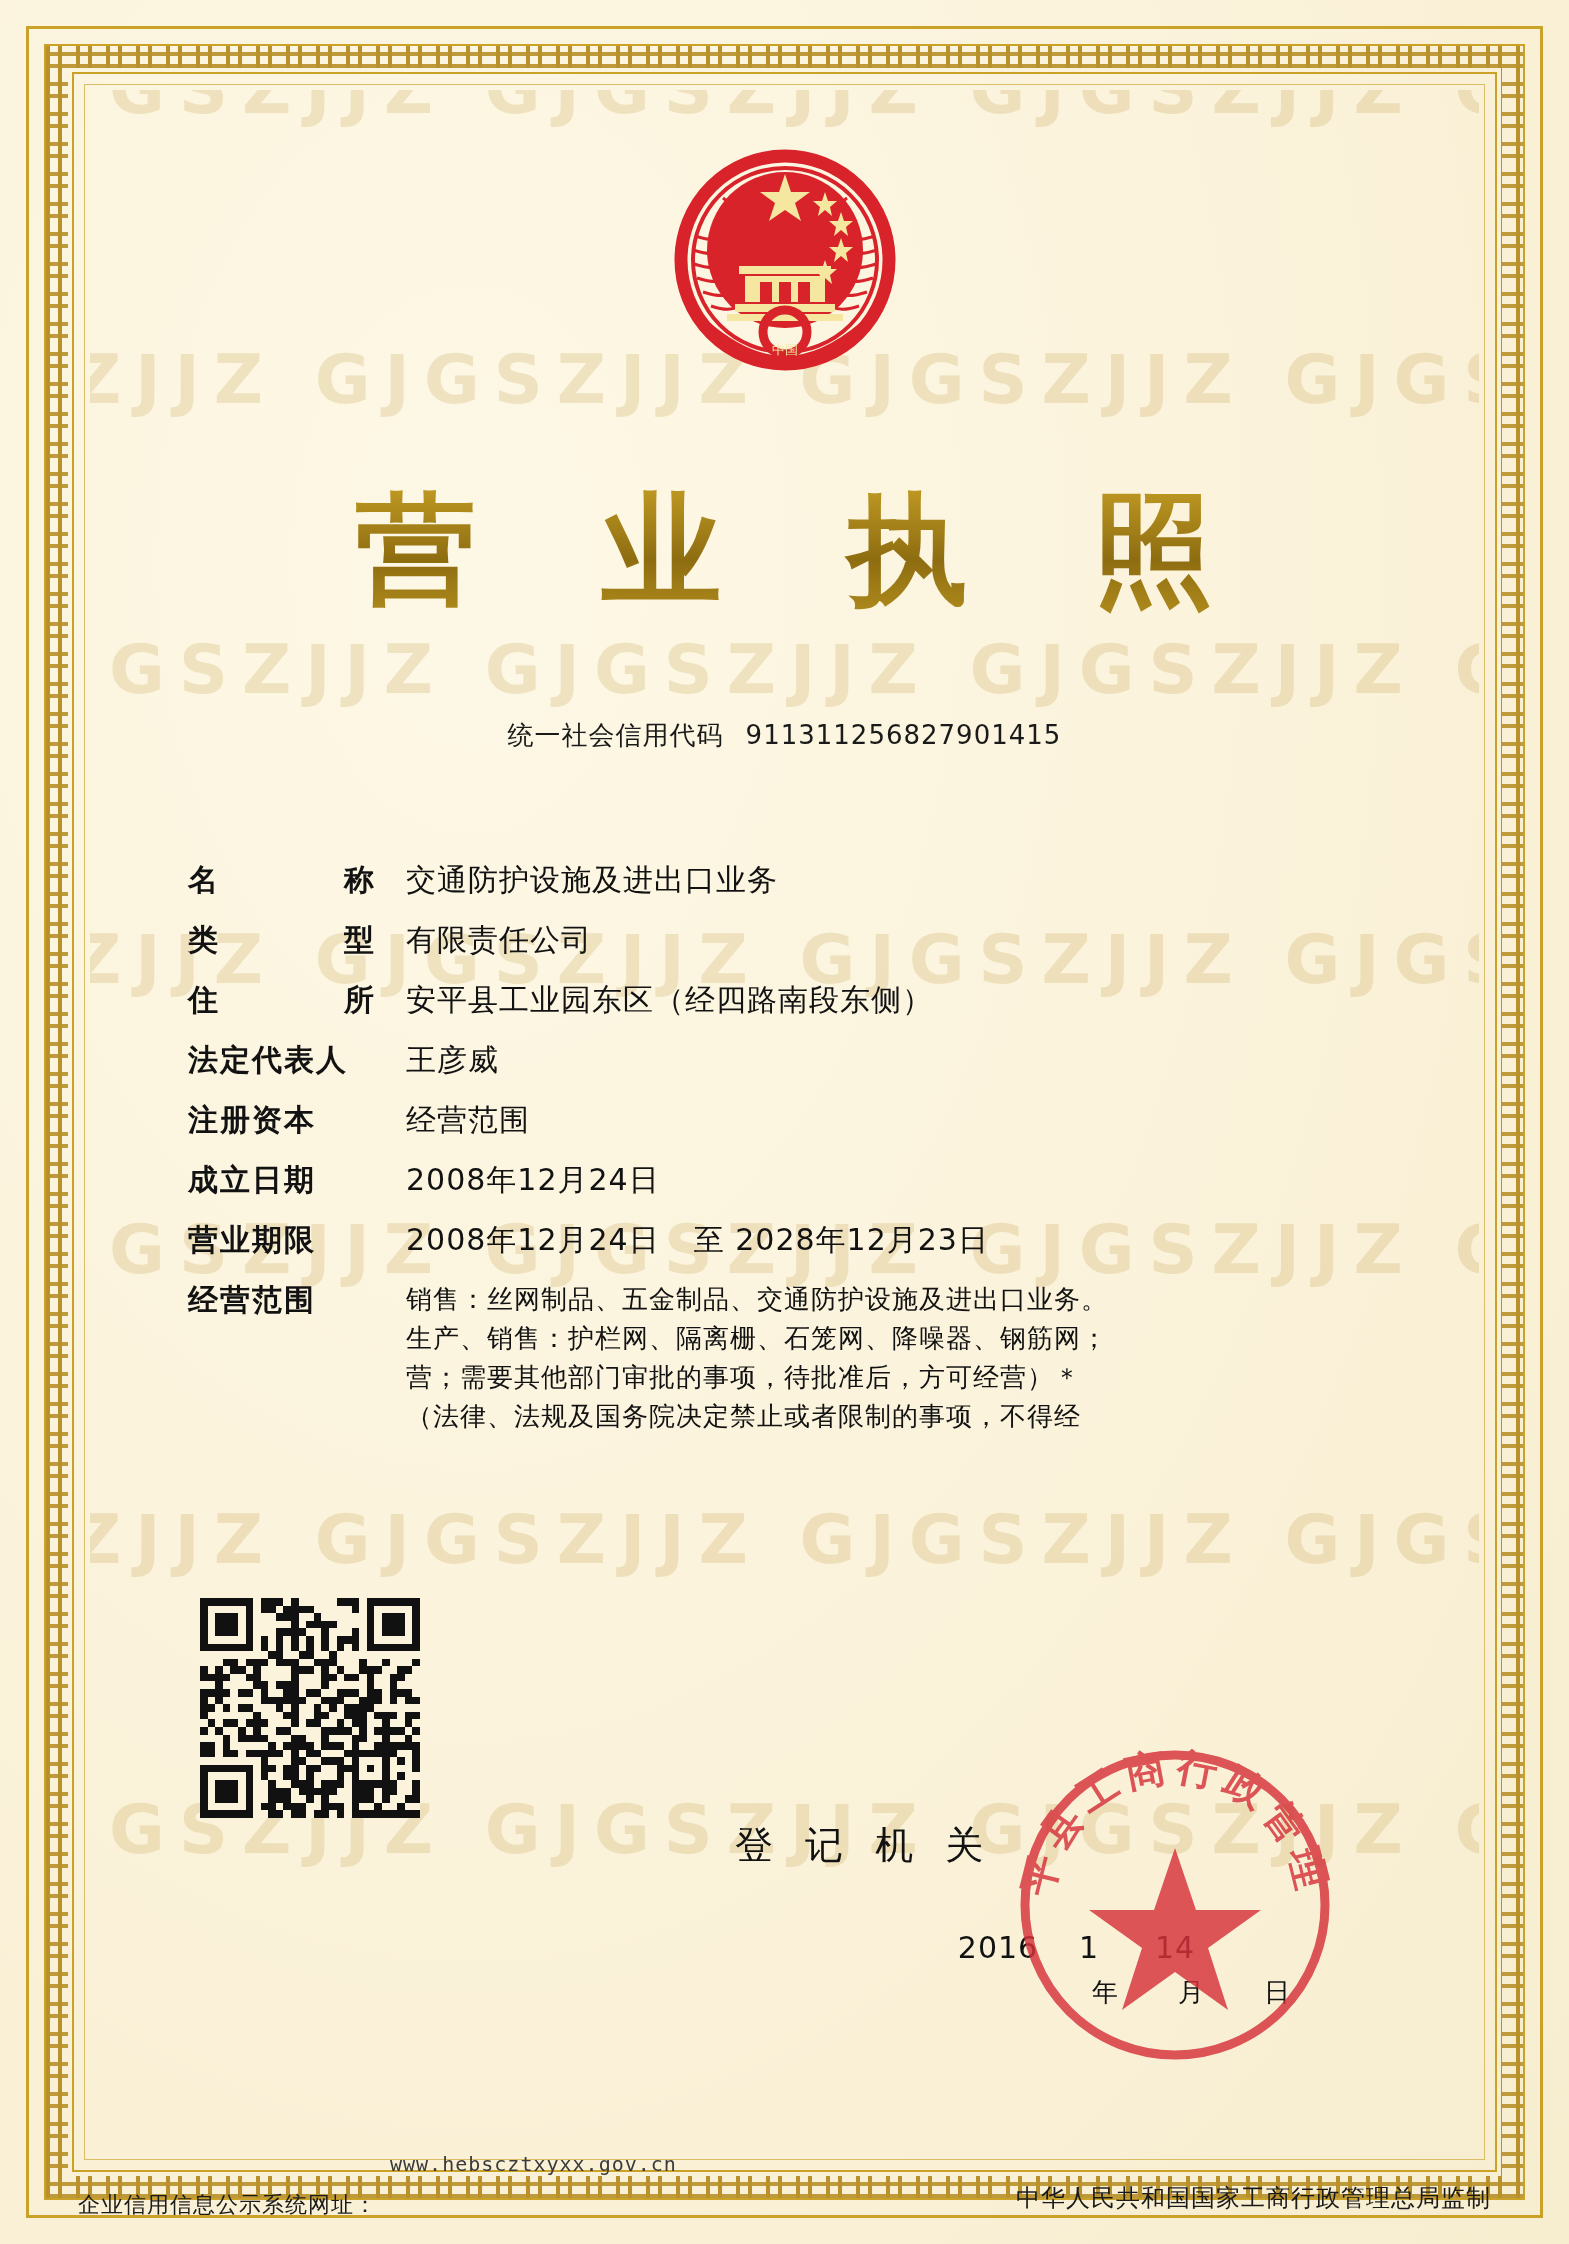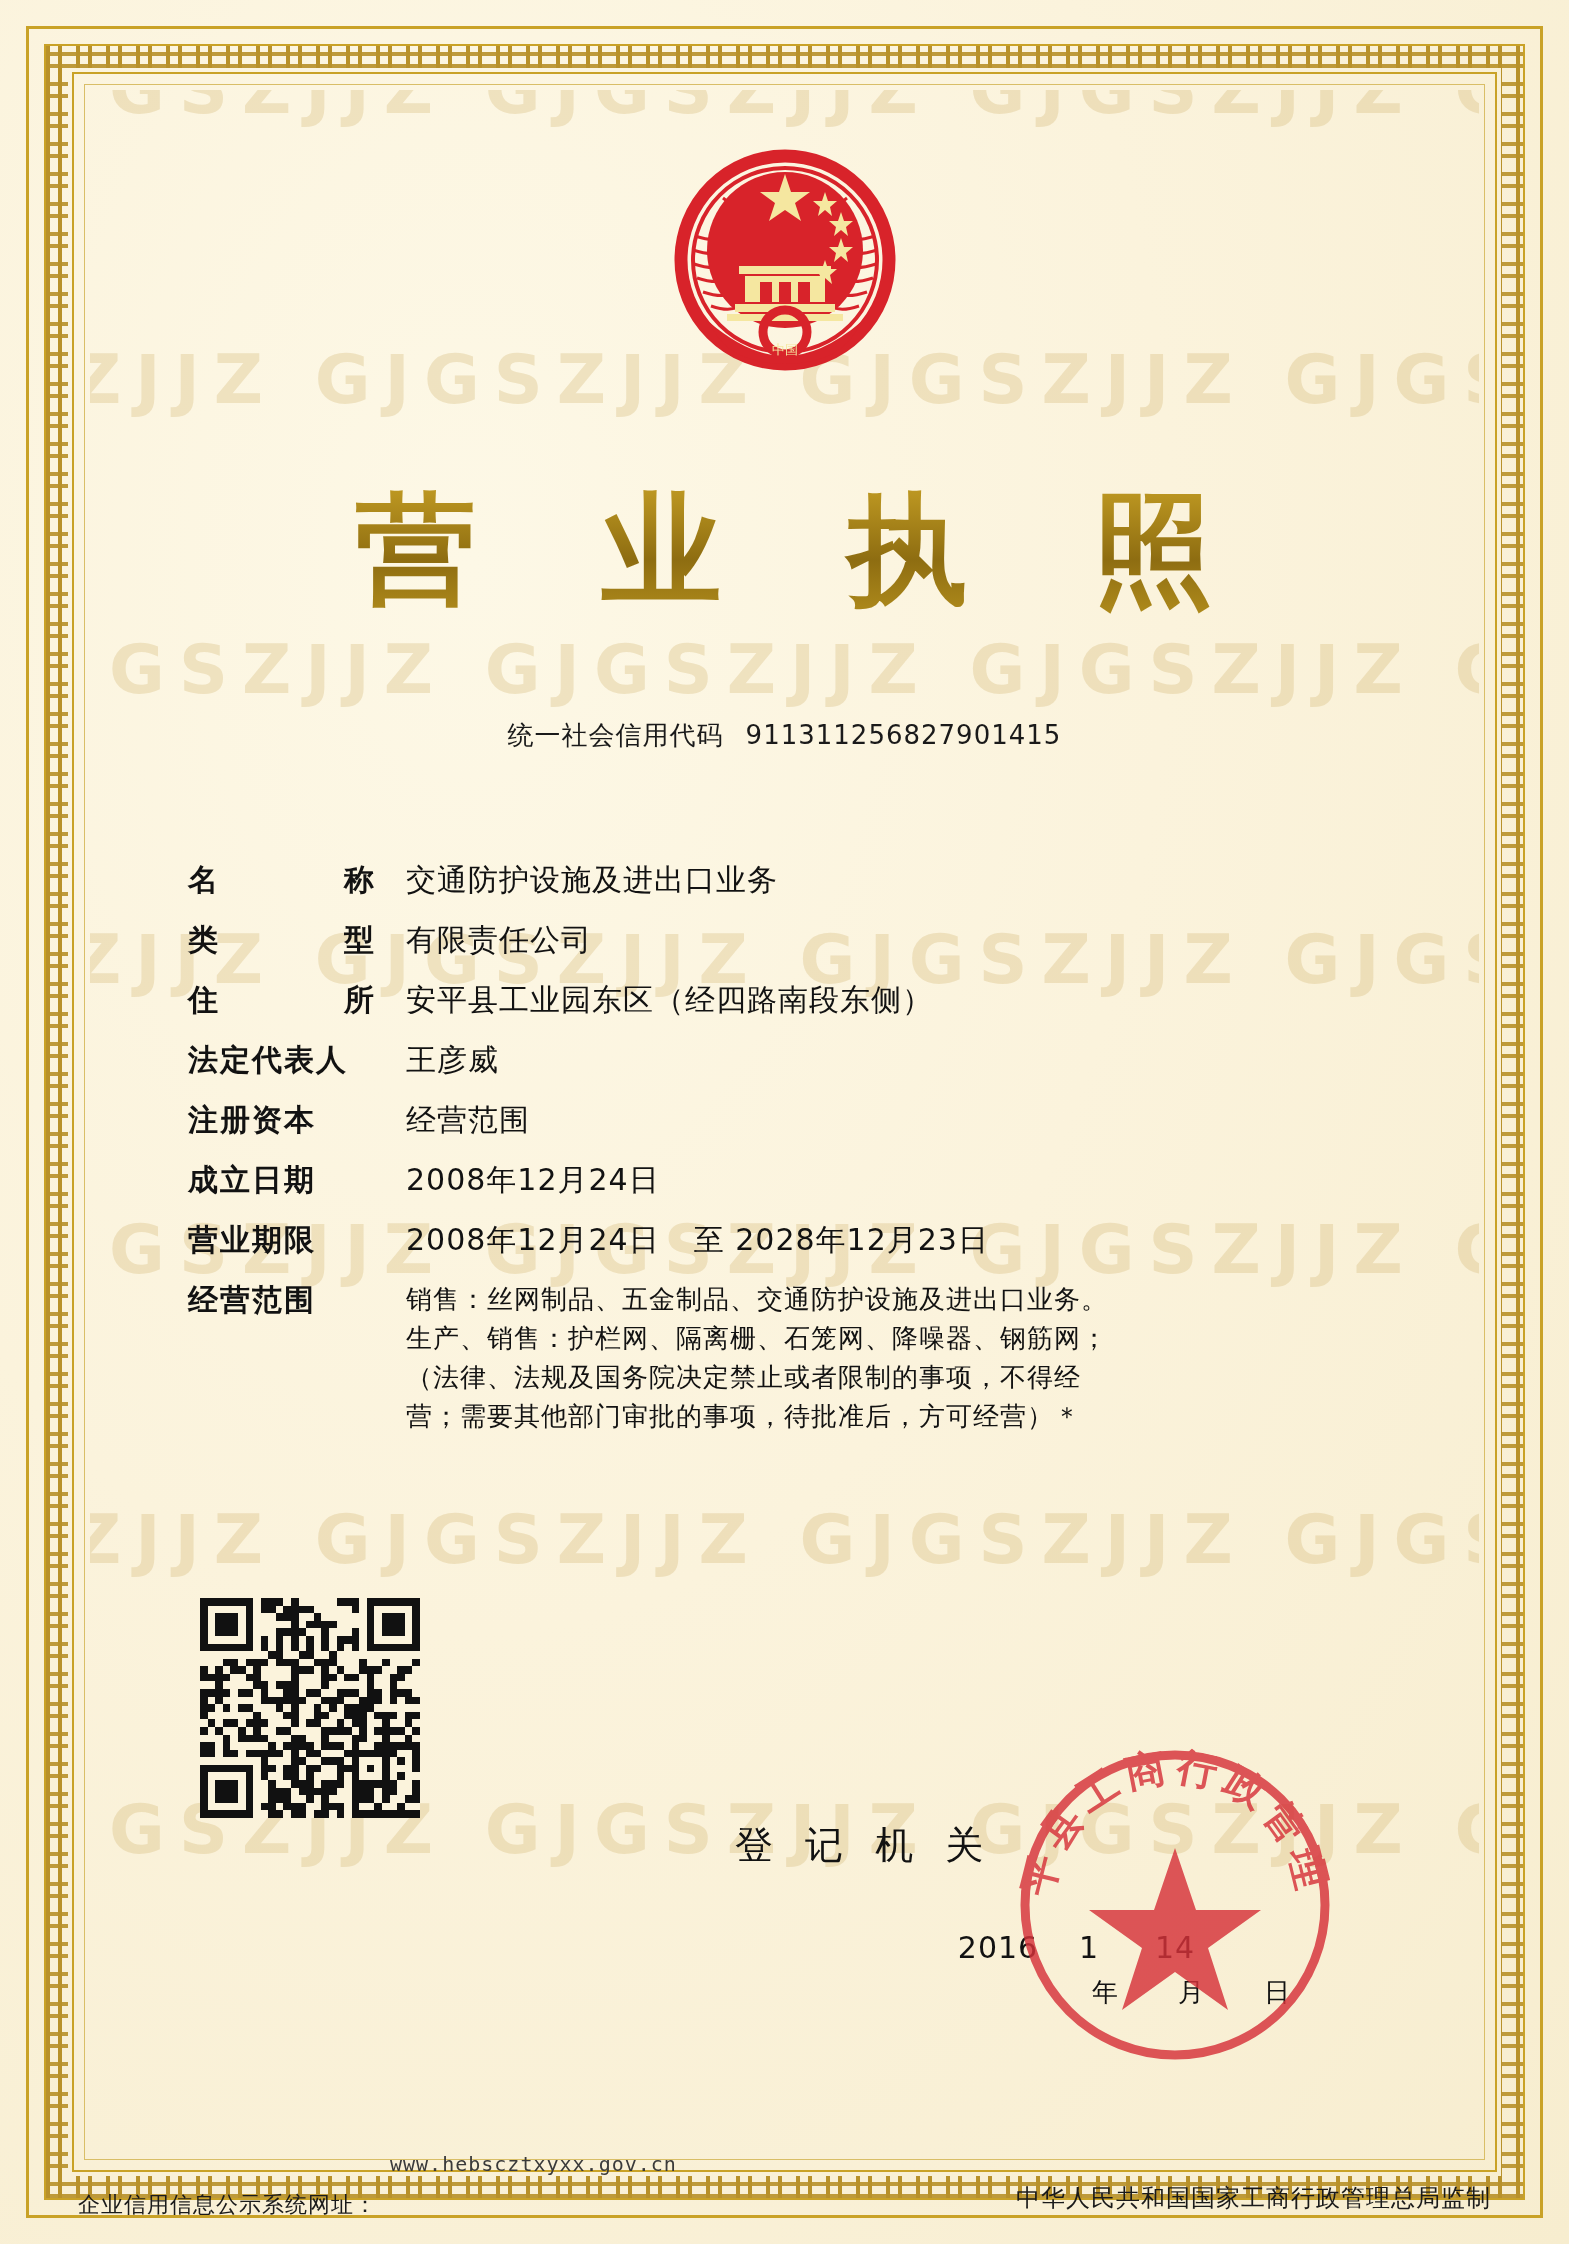--- a/index.html
+++ b/index.html
@@ -412,22 +412,22 @@
       <div class="field-value">
         <span>2008年12月24日</span><span class="gap-term"></span><span>至</span>&nbsp;<span>2028年12月23日</span>
       </div>
     </div>
 
     <div class="field-row" style="margin-top:14px;">
       <div class="field-label">经营范围</div>
       <div class="field-value sm">
         <div>销售：丝网制品、五金制品、交通防护设施及进出口业务。</div>
         <div>生产、销售：护栏网、隔离栅、石笼网、降噪器、钢筋网；</div>
+        <div>营；需要其他部门审批的事项，待批准后，方可经营）＊</div>
         <div>（法律、法规及国务院决定禁止或者限制的事项，不得经</div>
-        <div>营；需要其他部门审批的事项，待批准后，方可经营）＊</div>
       </div>
     </div>
 
   </div>
 
   <div class="qr">
     <svg viewBox="0 0 29 29" width="220" height="220" shape-rendering="crispEdges" aria-hidden="true">
       <rect width="29" height="29" fill="#fbf3dc"></rect>
       <g fill="#111111" id="qrmods">
           <rect x="0" y="0" width="1" height="1"></rect>

